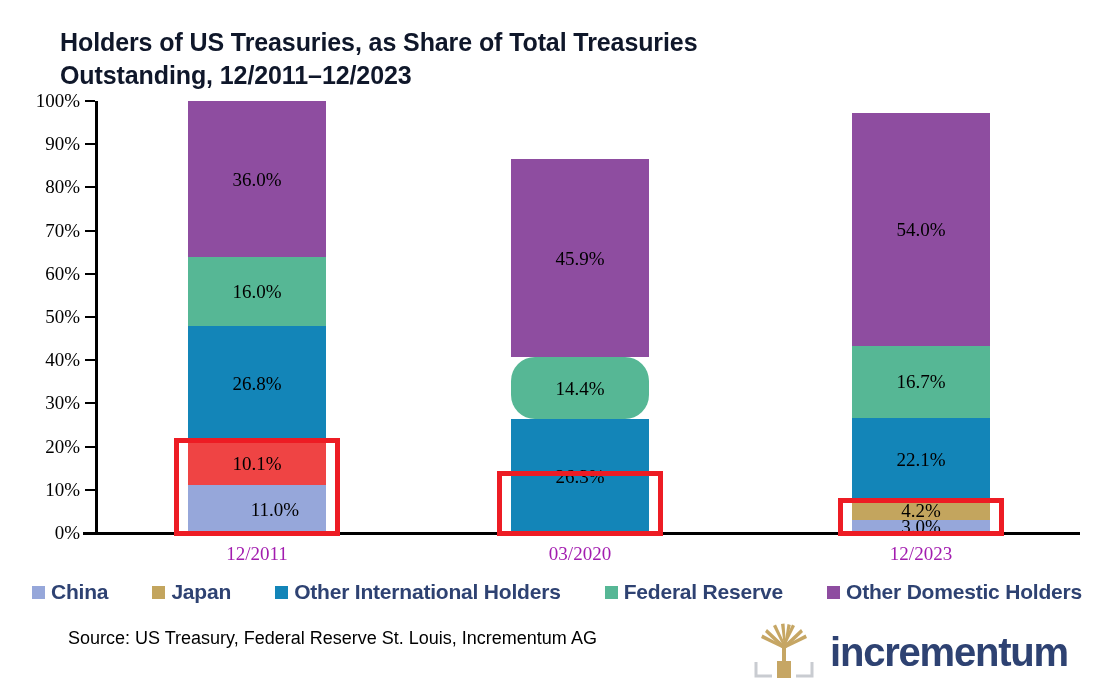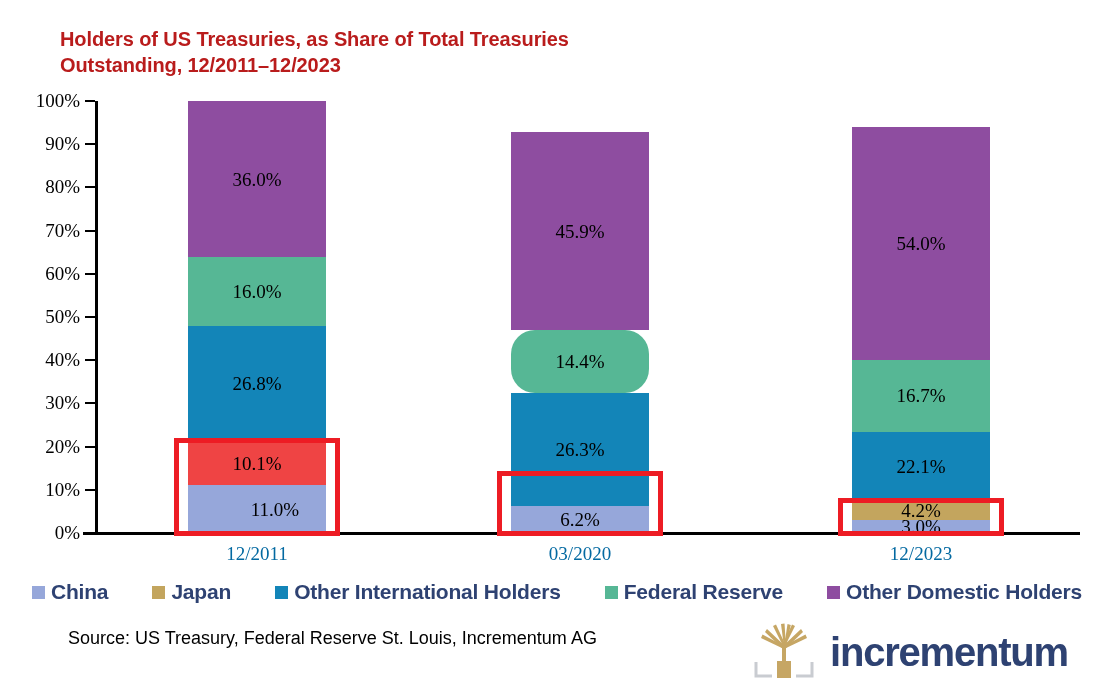--- a/index.html
+++ b/index.html
@@ -15,23 +15,23 @@
     font-family: "Liberation Sans", sans-serif;
   }
 
   
   #chart-title {
     position: absolute;
     left: 60px;
     top: 26px;
     width: 900px;
     font-family: "Liberation Sans", sans-serif;
-    font-size: 20px;
+    font-size: 25px;
     font-weight: bold;
-    color: #b91c1c;
+    color: #0f172a;
     line-height: 1.30;
     letter-spacing: -0.1px;
   }
 
   
   #plot-area {
     position: absolute;
     left: 95px;
     top: 101px;
     width: 985px;
@@ -107,21 +107,21 @@
     line-height: 1;
     position: relative;
     z-index: 4;
   }
   .cat-label {
     position: absolute;
     top: 543px;
     text-align: center;
     font-family: "Liberation Serif", serif;
     font-size: 19px;
-    color: #0369a1;
+    color: #a21caf;
   }
 
   
   .highlight-box {
     position: absolute;
     border: 5px solid #ED1C24;
     box-sizing: border-box;
     z-index: 6;
     pointer-events: none;
   }
@@ -284,23 +284,20 @@
       </div>
       <div class="seg" style="height: 155.52px; background: rgb(142, 77, 160);">
         <span class="seg-label">36.0%</span>
       </div>
     </div>
   </div>
 <div class="cat-label" style="left: 167px; width: 180px;">12/2011</div>
 <div class="highlight-box" style="left: 174px; top: 437.848px; width: 166px; height: 98.152px;"></div>
 <div class="bar-group" style="left: 511px; top: 101px; height: 432px; width: 138px;">
     <div class="bar" style="height: 432px;">
-      <div class="seg" style="height: 26.784px; background: rgb(150, 167, 218);">
-        <span class="seg-label">6.2%</span>
-      </div>
       <div class="seg" style="height: 113.616px; background: rgb(19, 133, 184);">
         <span class="seg-label">26.3%</span>
       </div>
       <div class="seg" style="height: 62.208px; background: rgb(86, 183, 149); border-radius: 24px;">
         <span class="seg-label">14.4%</span>
       </div>
       <div class="seg" style="height: 198.288px; background: rgb(142, 77, 160);">
         <span class="seg-label">45.9%</span>
       </div>
     </div>
@@ -308,21 +305,21 @@
 <div class="cat-label" style="left: 490px; width: 180px;">03/2020</div>
 <div class="highlight-box" style="left: 497px; top: 470.68px; width: 166px; height: 65.32px;"></div>
 <div class="bar-group" style="left: 852px; top: 101px; height: 432px; width: 138px;">
     <div class="bar" style="height: 432px;">
       <div class="seg" style="height: 12.96px; background: rgb(150, 167, 218);">
         <span class="seg-label">3.0%</span>
       </div>
       <div class="seg" style="height: 18.144px; background: rgb(195, 165, 94);">
         <span class="seg-label">4.2%</span>
       </div>
-      <div class="seg" style="height: 70px; background: rgb(19, 133, 184);">
+      <div class="seg" style="height: 84px; background: rgb(19, 133, 184);">
         <span class="seg-label">22.1%</span>
       </div>
       <div class="seg" style="height: 72.144px; background: rgb(86, 183, 149);">
         <span class="seg-label">16.7%</span>
       </div>
       <div class="seg" style="height: 233.28px; background: rgb(142, 77, 160);">
         <span class="seg-label">54.0%</span>
       </div>
     </div>
   </div>

